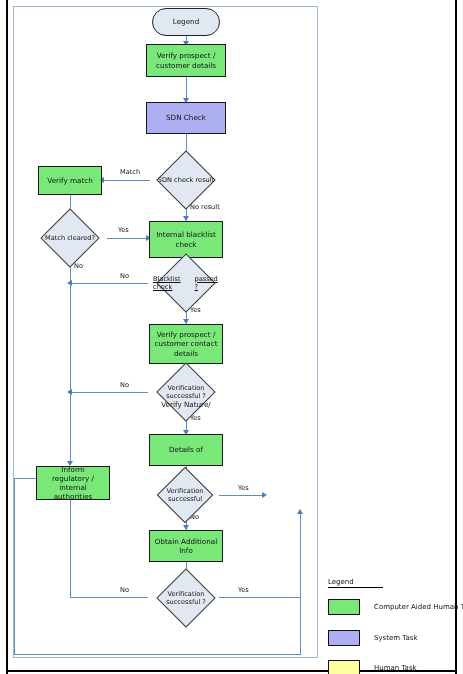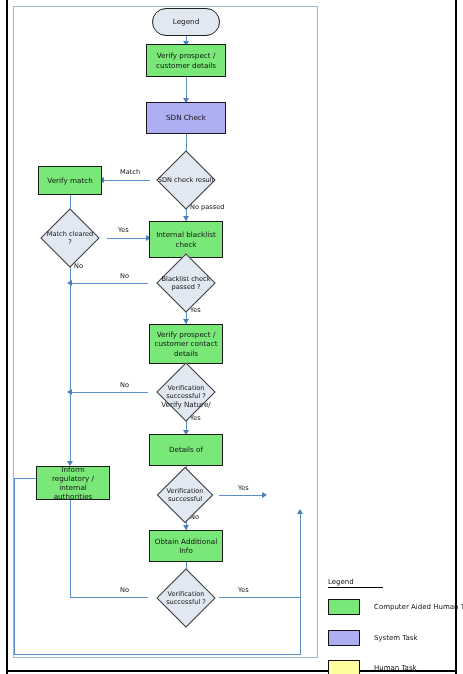--- a/index.html
+++ b/index.html
@@ -76,21 +76,21 @@
 
   <div class="ln lnv" style="left:186px;top:134px;height:26px;"></div>
   <div class="ar ar-d" style="left:183px;top:155px;"></div>
 
   <div class="ln lnh" style="left:102px;top:180px;width:48px;"></div>
   <div class="ar ar-l" style="left:99px;top:177px;"></div>
   <div class="elbl" style="left:120px;top:168px;">Match</div>
 
   <div class="ln lnv" style="left:186px;top:201px;height:20px;"></div>
   <div class="ar ar-d" style="left:183px;top:216px;"></div>
-  <div class="elbl" style="left:190px;top:203px;">No passed</div>
+  <div class="elbl" style="left:190px;top:203px;">No result</div>
 
   <div class="ln lnv" style="left:70px;top:195px;height:22px;"></div>
   <div class="ar ar-d" style="left:67px;top:213px;"></div>
 
   <div class="ln lnh" style="left:107px;top:238px;width:42px;"></div>
   <div class="ar ar-r" style="left:146px;top:235px;"></div>
   <div class="elbl" style="left:118px;top:226px;">Yes</div>
 
   <div class="ln lnv" style="left:70px;top:260px;height:23px;"></div>
   <div class="elbl" style="left:74px;top:262px;">No</div>
@@ -165,34 +165,34 @@
     <div class="dia"></div>
     <div class="dtxt">SDN check result</div>
   </div>
 
   <div class="node proc" style="left:38px;top:166px;width:64px;height:29px;">
     <span>Verify match</span>
   </div>
 
   <div class="dec" style="left:49px;top:217px;width:42px;height:42px;">
     <div class="dia"></div>
-    <div class="dtxt" style="flex-direction:column;">
+    <div class="dtxt" style="flex-direction:row;">
       <span>Match cleared</span>
       <span>?</span>
     </div>
   </div>
 
   <div class="node proc" style="left:149px;top:221px;width:74px;height:37px;flex-direction:column;">
     <span>Internal blacklist</span>
     <span>check</span>
   </div>
 
   <div class="dec" style="left:165px;top:262px;width:42px;height:42px;">
     <div class="dia"></div>
-    <div class="dtxt" style="flex-direction:column;">
+    <div class="dtxt" style="flex-direction:row;text-decoration:underline;">
       <span>Blacklist check</span>
       <span>passed ?</span>
     </div>
   </div>
 
   <div class="node proc" style="left:149px;top:324px;width:74px;height:40px;flex-direction:column;">
     <span>Verify prospect /</span>
     <span>customer contact</span>
     <span>details</span>
   </div>

